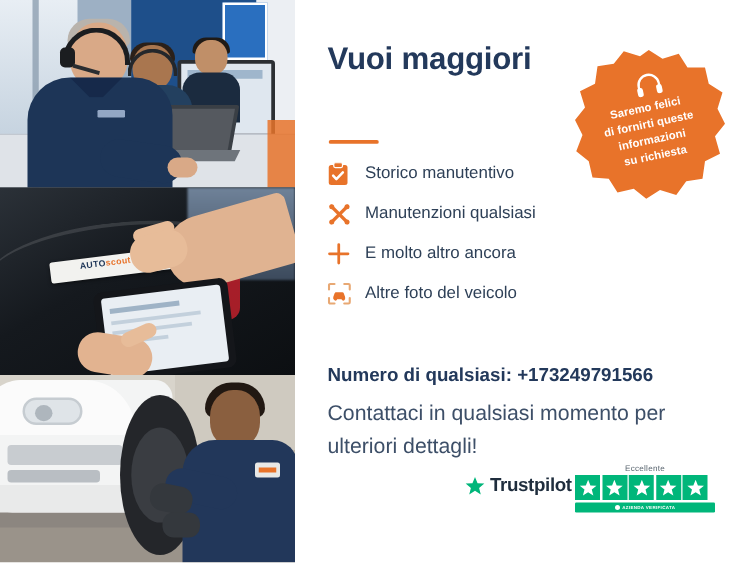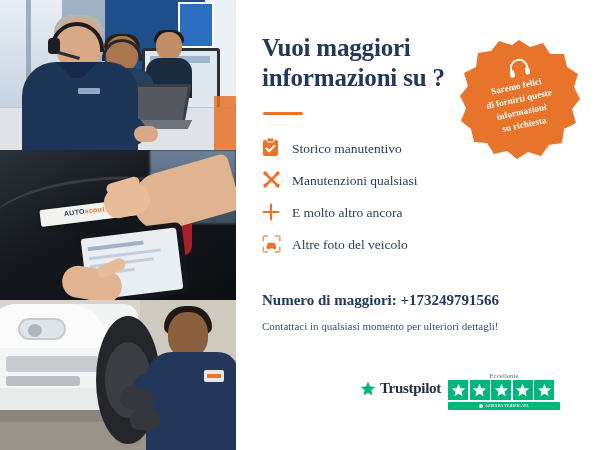--- a/index.html
+++ b/index.html
@@ -107,51 +107,51 @@
   .ph3 .mhair{position:absolute;left:18px;top:0px;width:48px;height:28px;background:#211812;border-radius:24px 24px 8px 8px;}
   .ph3 .mbody{position:absolute;left:0px;top:46px;width:92px;height:98px;background:#22375a;border-radius:26px 20px 0 0;}
   .ph3 .mlogo{position:absolute;left:58px;top:64px;width:20px;height:12px;background:#e8e8e6;border-radius:2px;}
   .ph3 .mlogo i{position:absolute;left:3px;top:4px;width:14px;height:4px;background:#e8732a;}
   .ph3 .marm{position:absolute;left:-14px;top:72px;width:58px;height:26px;background:#22375a;border-radius:13px;transform:rotate(12deg);}
   .ph3 .glove{position:absolute;left:-26px;top:82px;width:34px;height:22px;background:#34383d;border-radius:10px;transform:rotate(12deg);}
   .ph3 .glove2{position:absolute;left:-16px;top:104px;width:30px;height:20px;background:#34383d;border-radius:9px;}
   .ph3 .shelf{position:absolute;left:200px;top:60px;width:36px;height:6px;background:#b6b0a6;}
 
   
-  .panel { flex:1; position:relative; background:#ffffff; padding:0;font-family:Liberation Serif, serif; }
+  .panel { flex:1; position:relative; background:#ffffff; padding:0; }
 
   .heading { position:absolute; left:26px; top:33px; width:220px;
              font-size:25px; line-height:1.18; font-weight:bold; color:#23395b;
              letter-spacing:-.2px; }
   .hrule { position:absolute; left:27px; top:112px; width:40px; height:3px; background:#e8732a; border-radius:2px; }
 
   
   .badge { position:absolute; left:222px; top:38px; width:122px; height:122px; }
   .badge .blob { position:absolute; inset:0; }
   .badge .txtwrap { position:absolute; inset:0; display:flex; flex-direction:column;
                     align-items:center; justify-content:center;
                     transform:rotate(-12deg); padding-top:14px; }
   .badge .line { color:#fff; font-size:9px; font-weight:bold; line-height:1.42;
                  text-align:center; white-space:nowrap; letter-spacing:.1px; }
   .badge .headset { position:absolute; left:50%; top:20px; margin-left:-11px; width:22px; height:20px; transform:rotate(-12deg); }
 
   
   .list { position:absolute; left:26px; top:130px; width:260px; }
-  .row { display:flex; align-items:flex-end; height:27px; margin-bottom:5px; }
+  .row { display:flex; align-items:flex-start; height:27px; margin-bottom:5px; }
   .row .ico { width:26px; flex:0 0 26px; display:flex; align-items:center; justify-content:flex-start; }
   .row .lbl { font-size:13.5px; color:#2e4057; padding-left:4px; }
 
   
   .phone-head { position:absolute; left:26px; top:292px; font-size:15px; font-weight:bold; color:#23395b; white-space:nowrap;}
   .phone-head .num { color:#23395b; }
   .phone-sub { position:absolute; left:26px; top:318px; width:290px;
-               font-size:11px; line-height:1.55; color:#3d4f68; }
-
-  
-  .tp { position:absolute; left:124px; top:372px; width:200px; height:42px; }
+               font-size:17px; line-height:1.55; color:#3d4f68; }
+
+  
+  .tp { position:absolute; left:136px; top:372px; width:200px; height:42px; }
   .tp-logo { position:absolute; left:0; top:8px; display:flex; align-items:center; gap:4px; }
   .tp-star { width:16px; height:16px; }
   .tp-word { font-size:15px; font-weight:bold; color:#1f2d3d; letter-spacing:-.3px; }
   .tp-right { position:absolute; left:88px; top:0; width:112px; }
   .tp-excellent { font-size:6.5px; color:#5a6670; text-align:center; letter-spacing:.2px; margin-bottom:1px; }
   .stars { display:flex; gap:1.5px; }
   .star-box { width:20px; height:20px; background:#00b67a; display:flex; align-items:center; justify-content:center; }
   .star-box svg { width:15px; height:15px; }
   .verif { margin-top:2px; height:8px; background:#00b67a; border-radius:1px; display:flex;
            align-items:center; justify-content:center; gap:2px; }
@@ -258,21 +258,20 @@
           <div class="glove"></div>
           <div class="glove2"></div>
       </div>
     </div>
   </div>
 
   <div class="panel">
 
     <div class="heading">
       <span>Vuoi maggiori</span><br>
-      <span>informazioni su ?</span>
     </div>
     <div class="hrule"></div>
 
     <div class="badge">
       <svg class="blob" viewBox="0 0 122 122">
         <path fill="#e8732a" d="M61 2 L72 9 L85 5 L92 16 L106 16 L109 29 L120 36 L116 49 L122 61
           L114 71 L118 85 L106 91 L104 105 L91 107 L83 118 L70 114 L59 121 L49 113 L36 116 L29 105
           L16 104 L13 91 L3 83 L8 70 L2 58 L10 48 L6 35 L18 29 L20 15 L33 13 L41 3 L54 7 Z"></path>
       </svg>
       <svg class="headset" viewBox="0 0 24 22">
@@ -335,21 +334,21 @@
             <path d="M4.6 11.6 l1.1 -3 a1.2 1.2 0 0 1 1.1 -.8 h5.1 a1.2 1.2 0 0 1 1.1 .8 l1.1 3 v1.8 h-9.5 z" fill="#e8732a"></path>
             <circle cx="6.4" cy="13.4" r="1.1" fill="#e8732a"></circle>
             <circle cx="12.6" cy="13.4" r="1.1" fill="#e8732a"></circle>
           </svg>
         </span>
         <span class="lbl">Altre foto del veicolo</span>
       </div>
     </div>
 
     <div class="phone-head">
-      <span>Numero di maggiori: </span><span class="num">+173249791566</span>
+      <span>Numero di qualsiasi: </span><span class="num">+173249791566</span>
     </div>
     <div class="phone-sub">
       <span>Contattaci in qualsiasi momento per ulteriori dettagli!</span><br>
     </div>
 
     <div class="tp">
       <div class="tp-logo">
         <svg class="tp-star" viewBox="0 0 18 18">
           <path fill="#00b67a" d="M9 0.6 L11.3 6.3 L17.4 6.6 L12.7 10.5 L14.2 16.4 L9 13.1 L3.8 16.4 L5.3 10.5 L0.6 6.6 L6.7 6.3 Z"></path>
         </svg>

